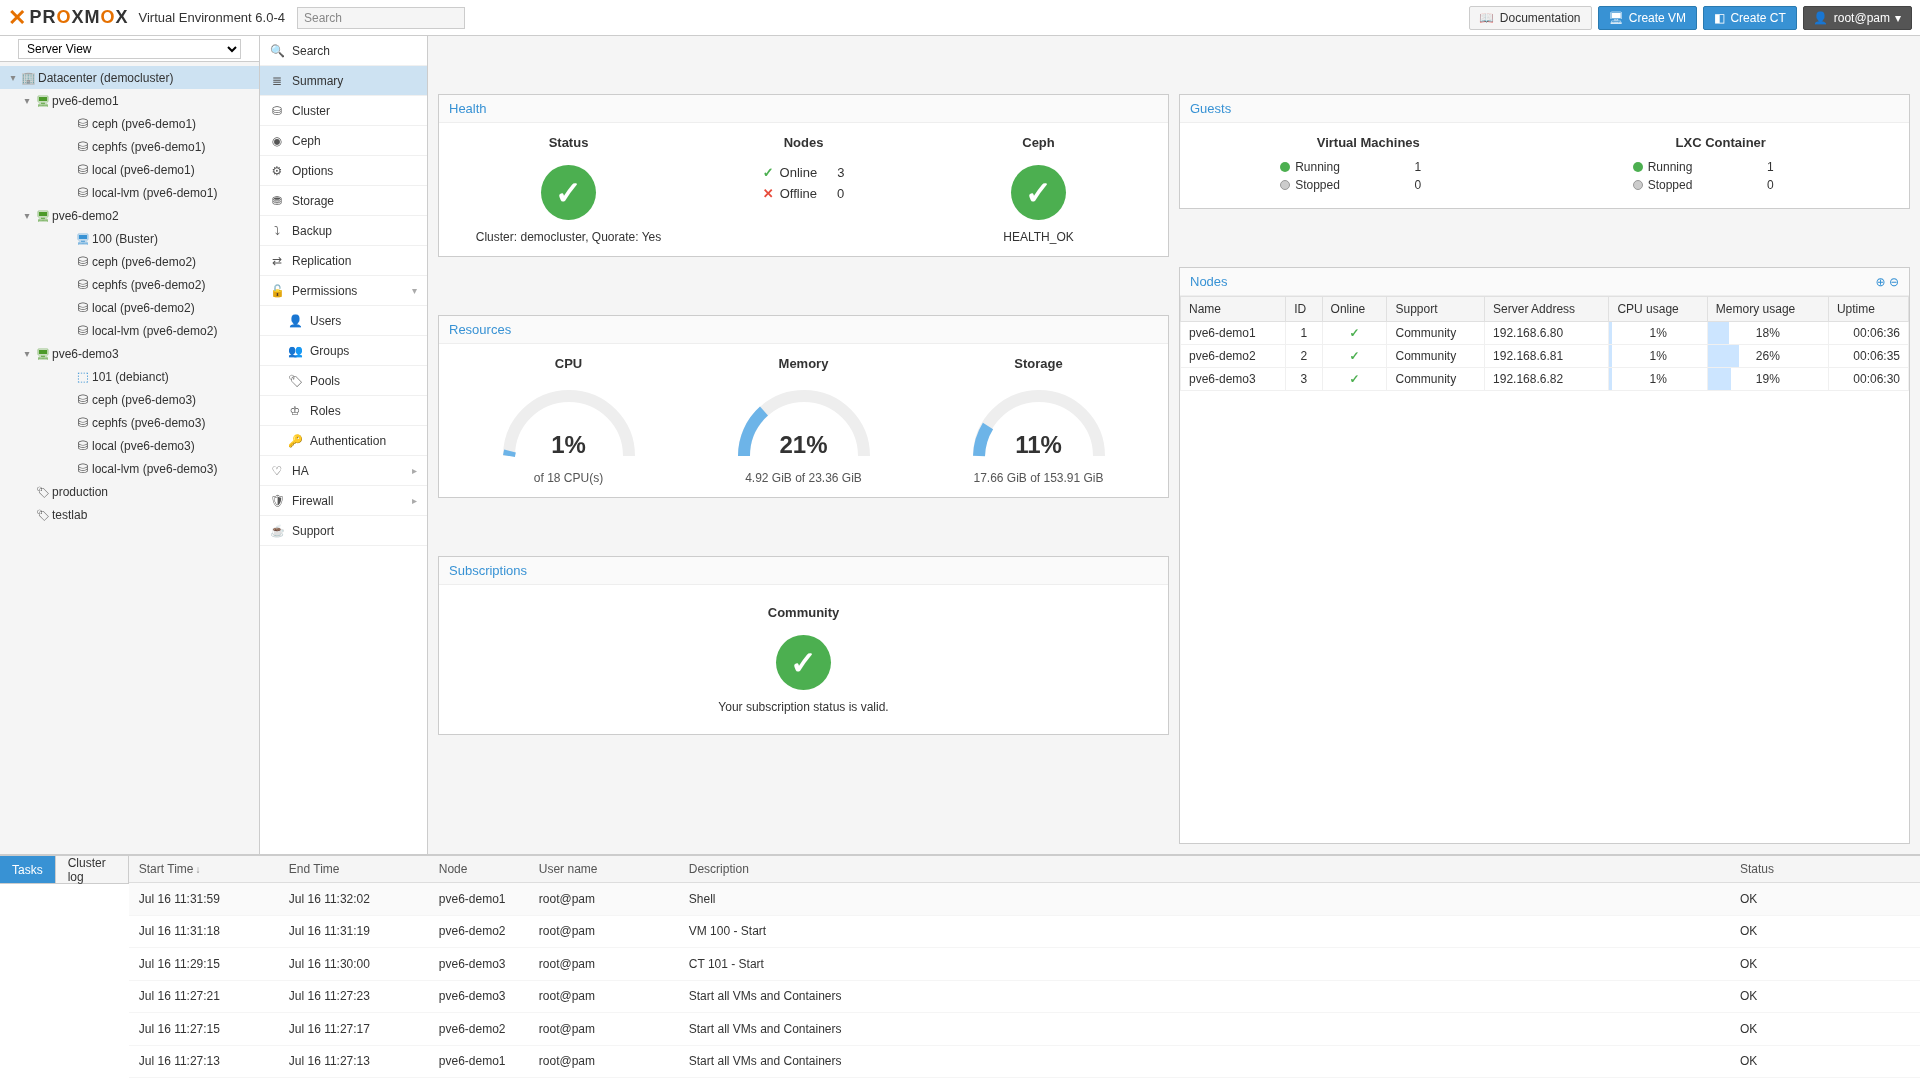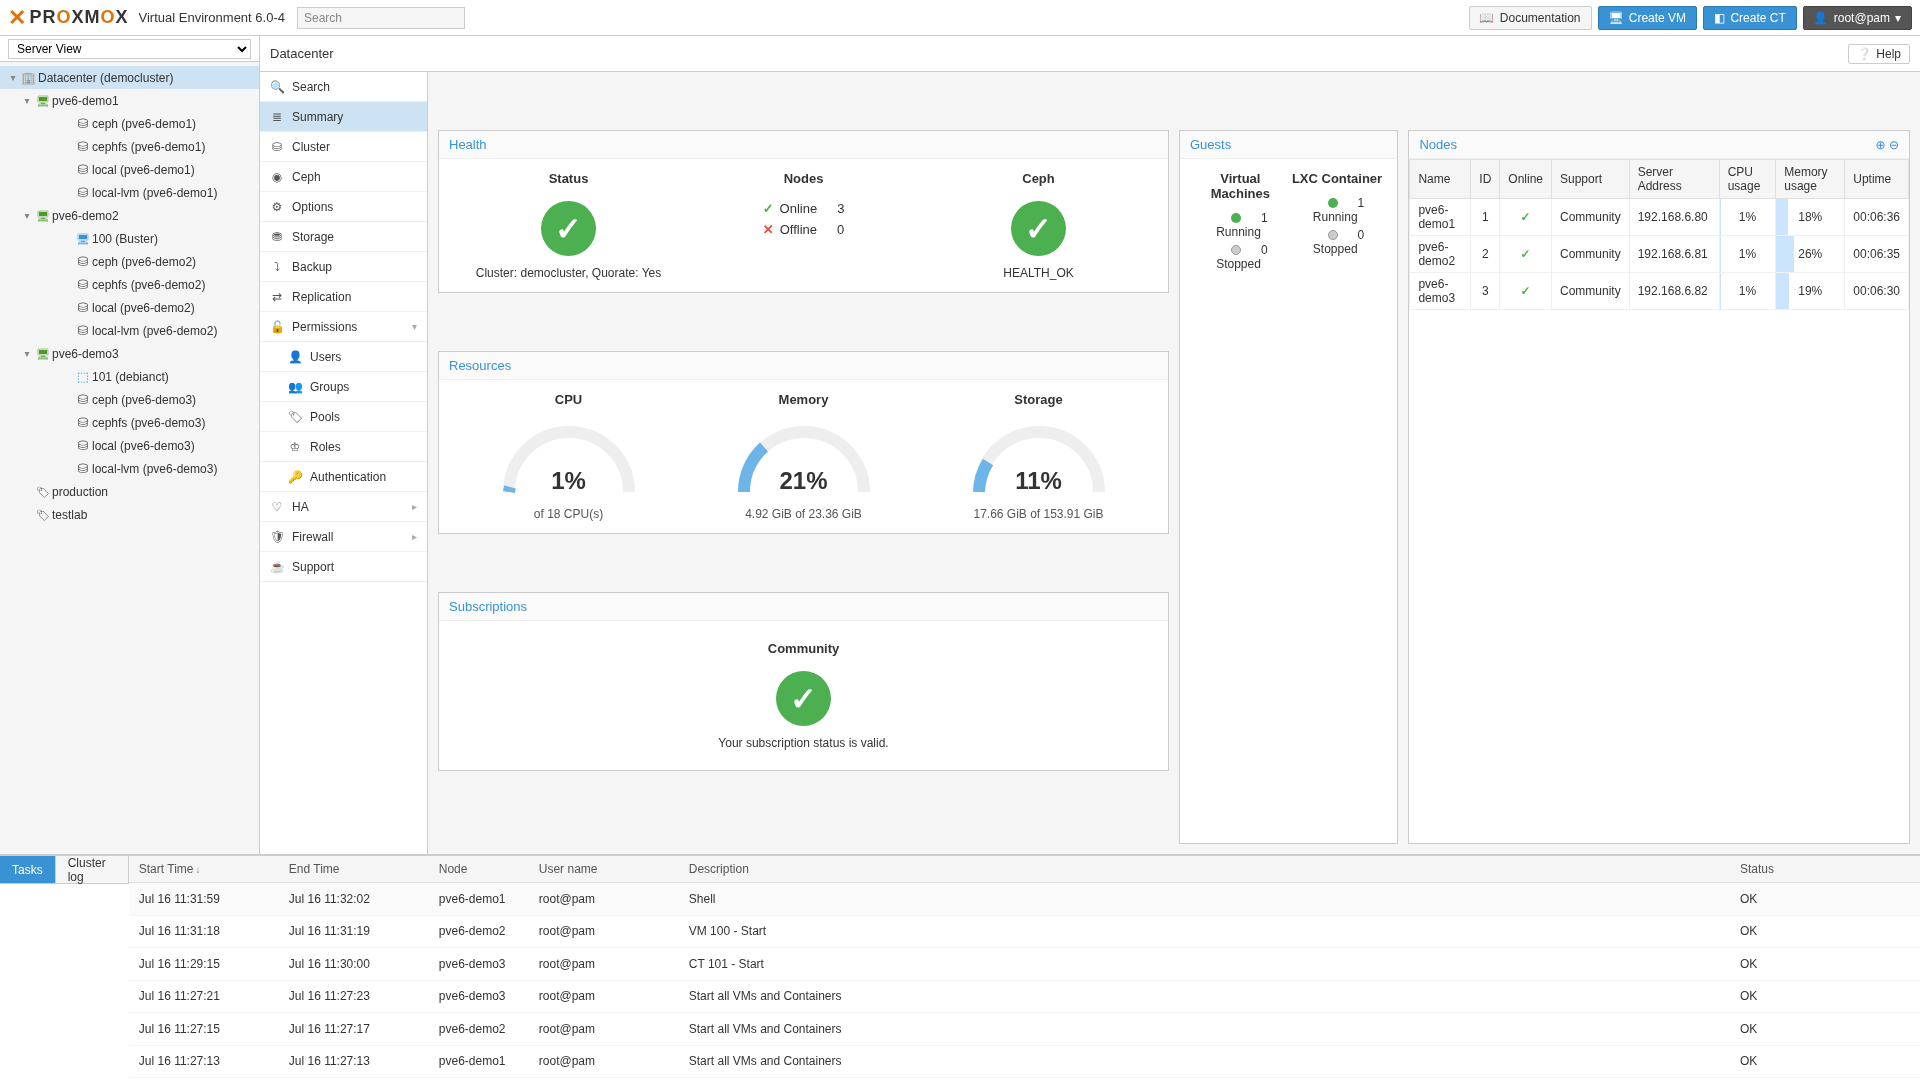--- a/index.html
+++ b/index.html
@@ -14,21 +14,21 @@
 .search-box { margin-left: 12px; border: 1px solid #ccc; background: #f5f5f5; height: 22px; width: 168px; padding: 0 6px; font-size: 12px; color: #888; display: flex; align-items: center; }
 .header-right { margin-left: auto; display: flex; gap: 6px; }
 .btn { height: 24px; padding: 0 10px; border: 1px solid #ccc; background: #f5f5f5; display: inline-flex; align-items: center; gap: 5px; font-size: 12px; cursor: pointer; border-radius: 2px; }
 .btn.blue { background: #3892d4; color: #fff; border-color: #2a7ab0; }
 .btn.dark { background: #555; color: #fff; border-color: #444; }
 .btn .ico { font-size: 12px; }
 
 
 .main { display: flex; height: 818px; }
 .left-pane { width: 260px; border-right: 1px solid #ccc; background: #f5f5f5; display: flex; flex-direction: column; }
-.view-select { height: 26px; border-bottom: 1px solid #ccc; background: #fff; display: flex; align-items: center; padding: 0 8px; }
+.view-select { height: 26px; border-bottom: 1px solid #ccc; background: #fff; display: flex; align-items: center; padding: 0 18px; }
 .view-select select { width: 100%; border: 1px solid #ccc; height: 20px; font-size: 12px; background: #fff; padding-left: 4px; }
 .tree { flex: 1; overflow: auto; padding: 4px 0; font-size: 12px; }
 .tree-item { display: flex; align-items: center; height: 23px; padding-left: 6px; cursor: pointer; white-space: nowrap; }
 .tree-item.selected { background: #cde2f2; }
 .tree-item .exp { width: 14px; text-align: center; color: #888; font-size: 10px; }
 .tree-item .ico { width: 18px; text-align: center; font-size: 13px; }
 .indent1 { padding-left: 20px; }
 .indent2 { padding-left: 60px; }
 .ico-building::before { content: "🏢"; font-size: 12px; }
 .ico-server { color: #4c9a2a; }
@@ -49,21 +49,21 @@
 .content-body { flex: 1; display: flex; overflow: hidden; }
 .submenu { width: 168px; border-right: 1px solid #ccc; background: #fff; overflow: auto; }
 .menu-item { height: 30px; display: flex; align-items: center; padding: 0 10px; gap: 8px; font-size: 12px; cursor: pointer; border-bottom: 1px solid #f0f0f0; }
 .menu-item.selected { background: #cde2f2; }
 .menu-item .mico { width: 14px; text-align: center; color: #555; }
 .menu-item.sub { padding-left: 28px; }
 .menu-item .chev { margin-left: auto; color: #aaa; font-size: 10px; }
 
 .panels { flex: 1; padding: 10px; overflow: auto; display: flex; gap: 10px; }
 .col-left { flex: 1; display: flex; flex-direction: column; gap: 10px; min-width: 0; }
-.col-right { flex: 1; display: flex; gap: 10px; min-width: 0; }
+.col-right { flex: 1; display: flex; flex-direction: column; gap: 10px; min-width: 0; }
 .panel { border: 1px solid #ccc; background: #fff; margin-top: 48px; }
 .panel-title { padding: 6px 10px; font-size: 13px; color: #3892d4; border-bottom: 1px solid #eee; background: #fafafa; }
 .panel-body { padding: 12px; }
 
 
 .health-grid { display: flex; justify-content: space-around; align-items: flex-start; text-align: center; }
 .health-col { flex: 1; }
 .health-col h4 { font-size: 13px; margin-bottom: 15px; }
 .big-check { width: 55px; height: 55px; border-radius: 50%; background: #4caf50; margin: 0 auto 10px; display: flex; align-items: center; justify-content: center; }
 .big-check::after { content: "✓"; color: #fff; font-size: 32px; font-weight: bold; }
@@ -253,27 +253,20 @@
         </div>
         <div class="tree-item indent1">
           <span class="exp"></span>
           <span class="ico ico-tag"></span>
           <span>testlab</span>
         </div>
       </div>
   </div>
 
   <div class="content">
-    <div class="content-header">
-      <div class="content-title">Datacenter</div>
-      <div class="help-btn">
-          <span>❔</span>
-          <span>Help</span>
-        </div>
-    </div>
     <div class="content-body">
       <div class="submenu" id="submenu">
           <div class="menu-item">
             <span class="mico">🔍</span>
             <span>Search</span>
           </div>
           <div class="menu-item selected">
             <span class="mico">≣</span>
             <span>Summary</span>
           </div>

